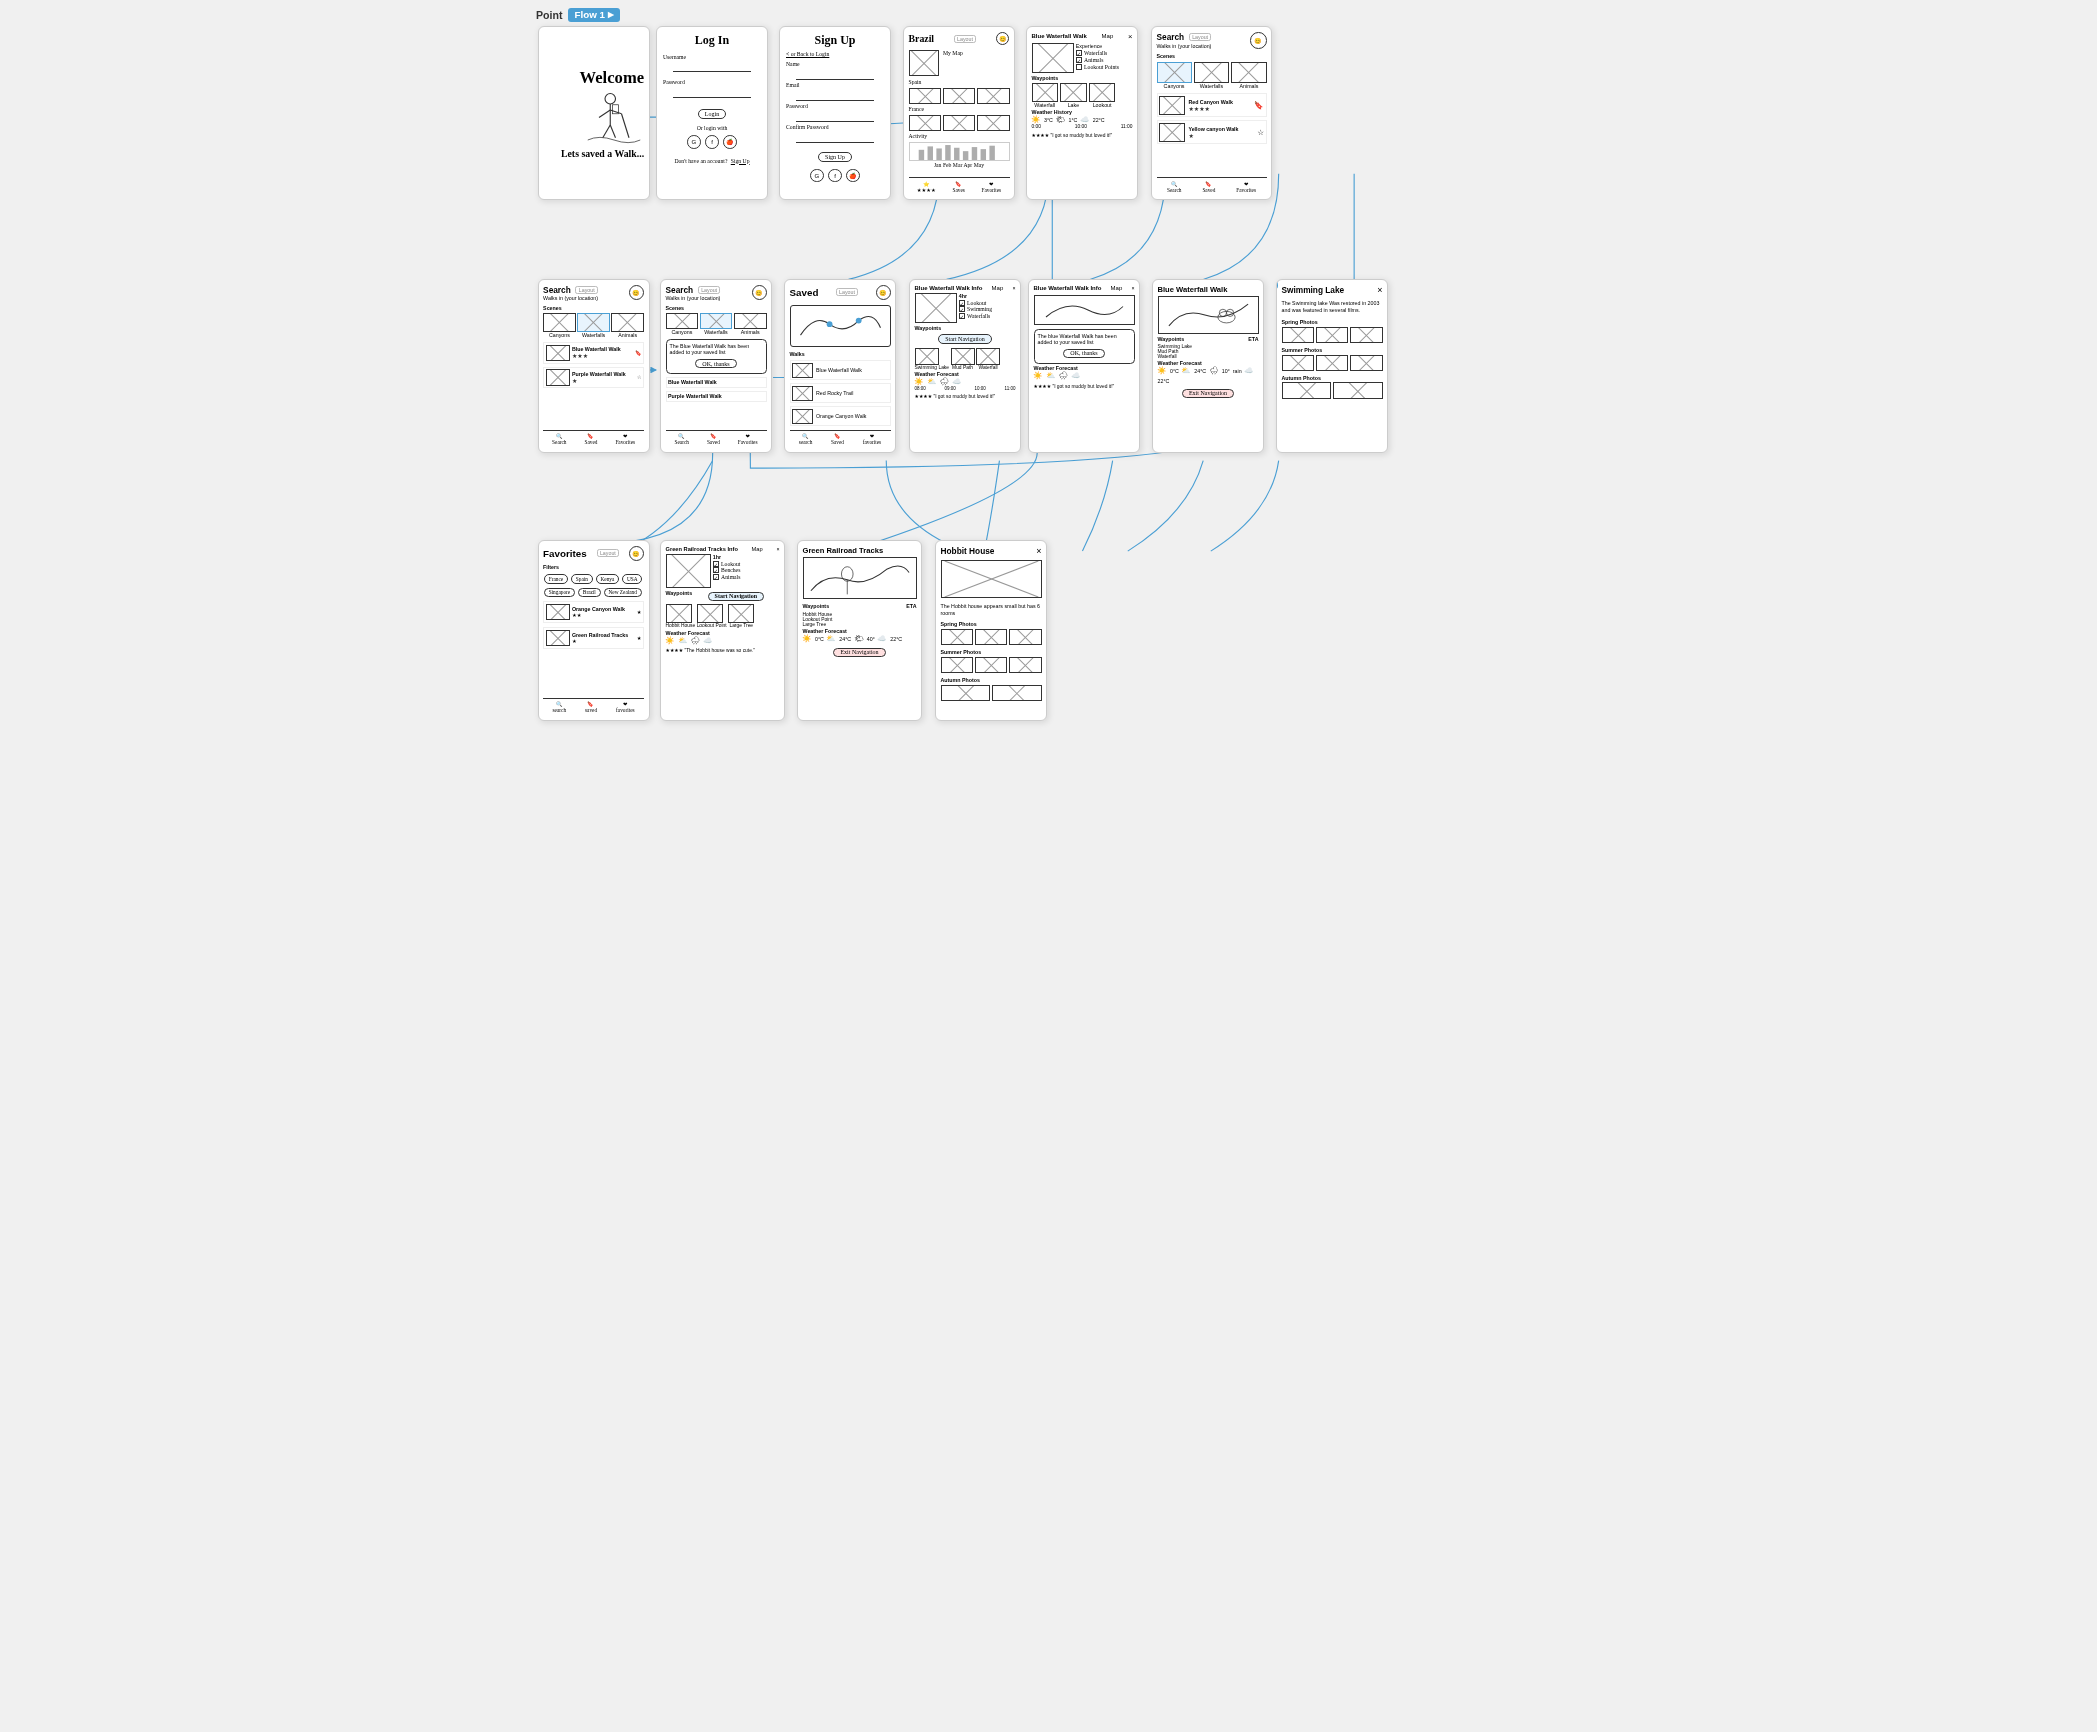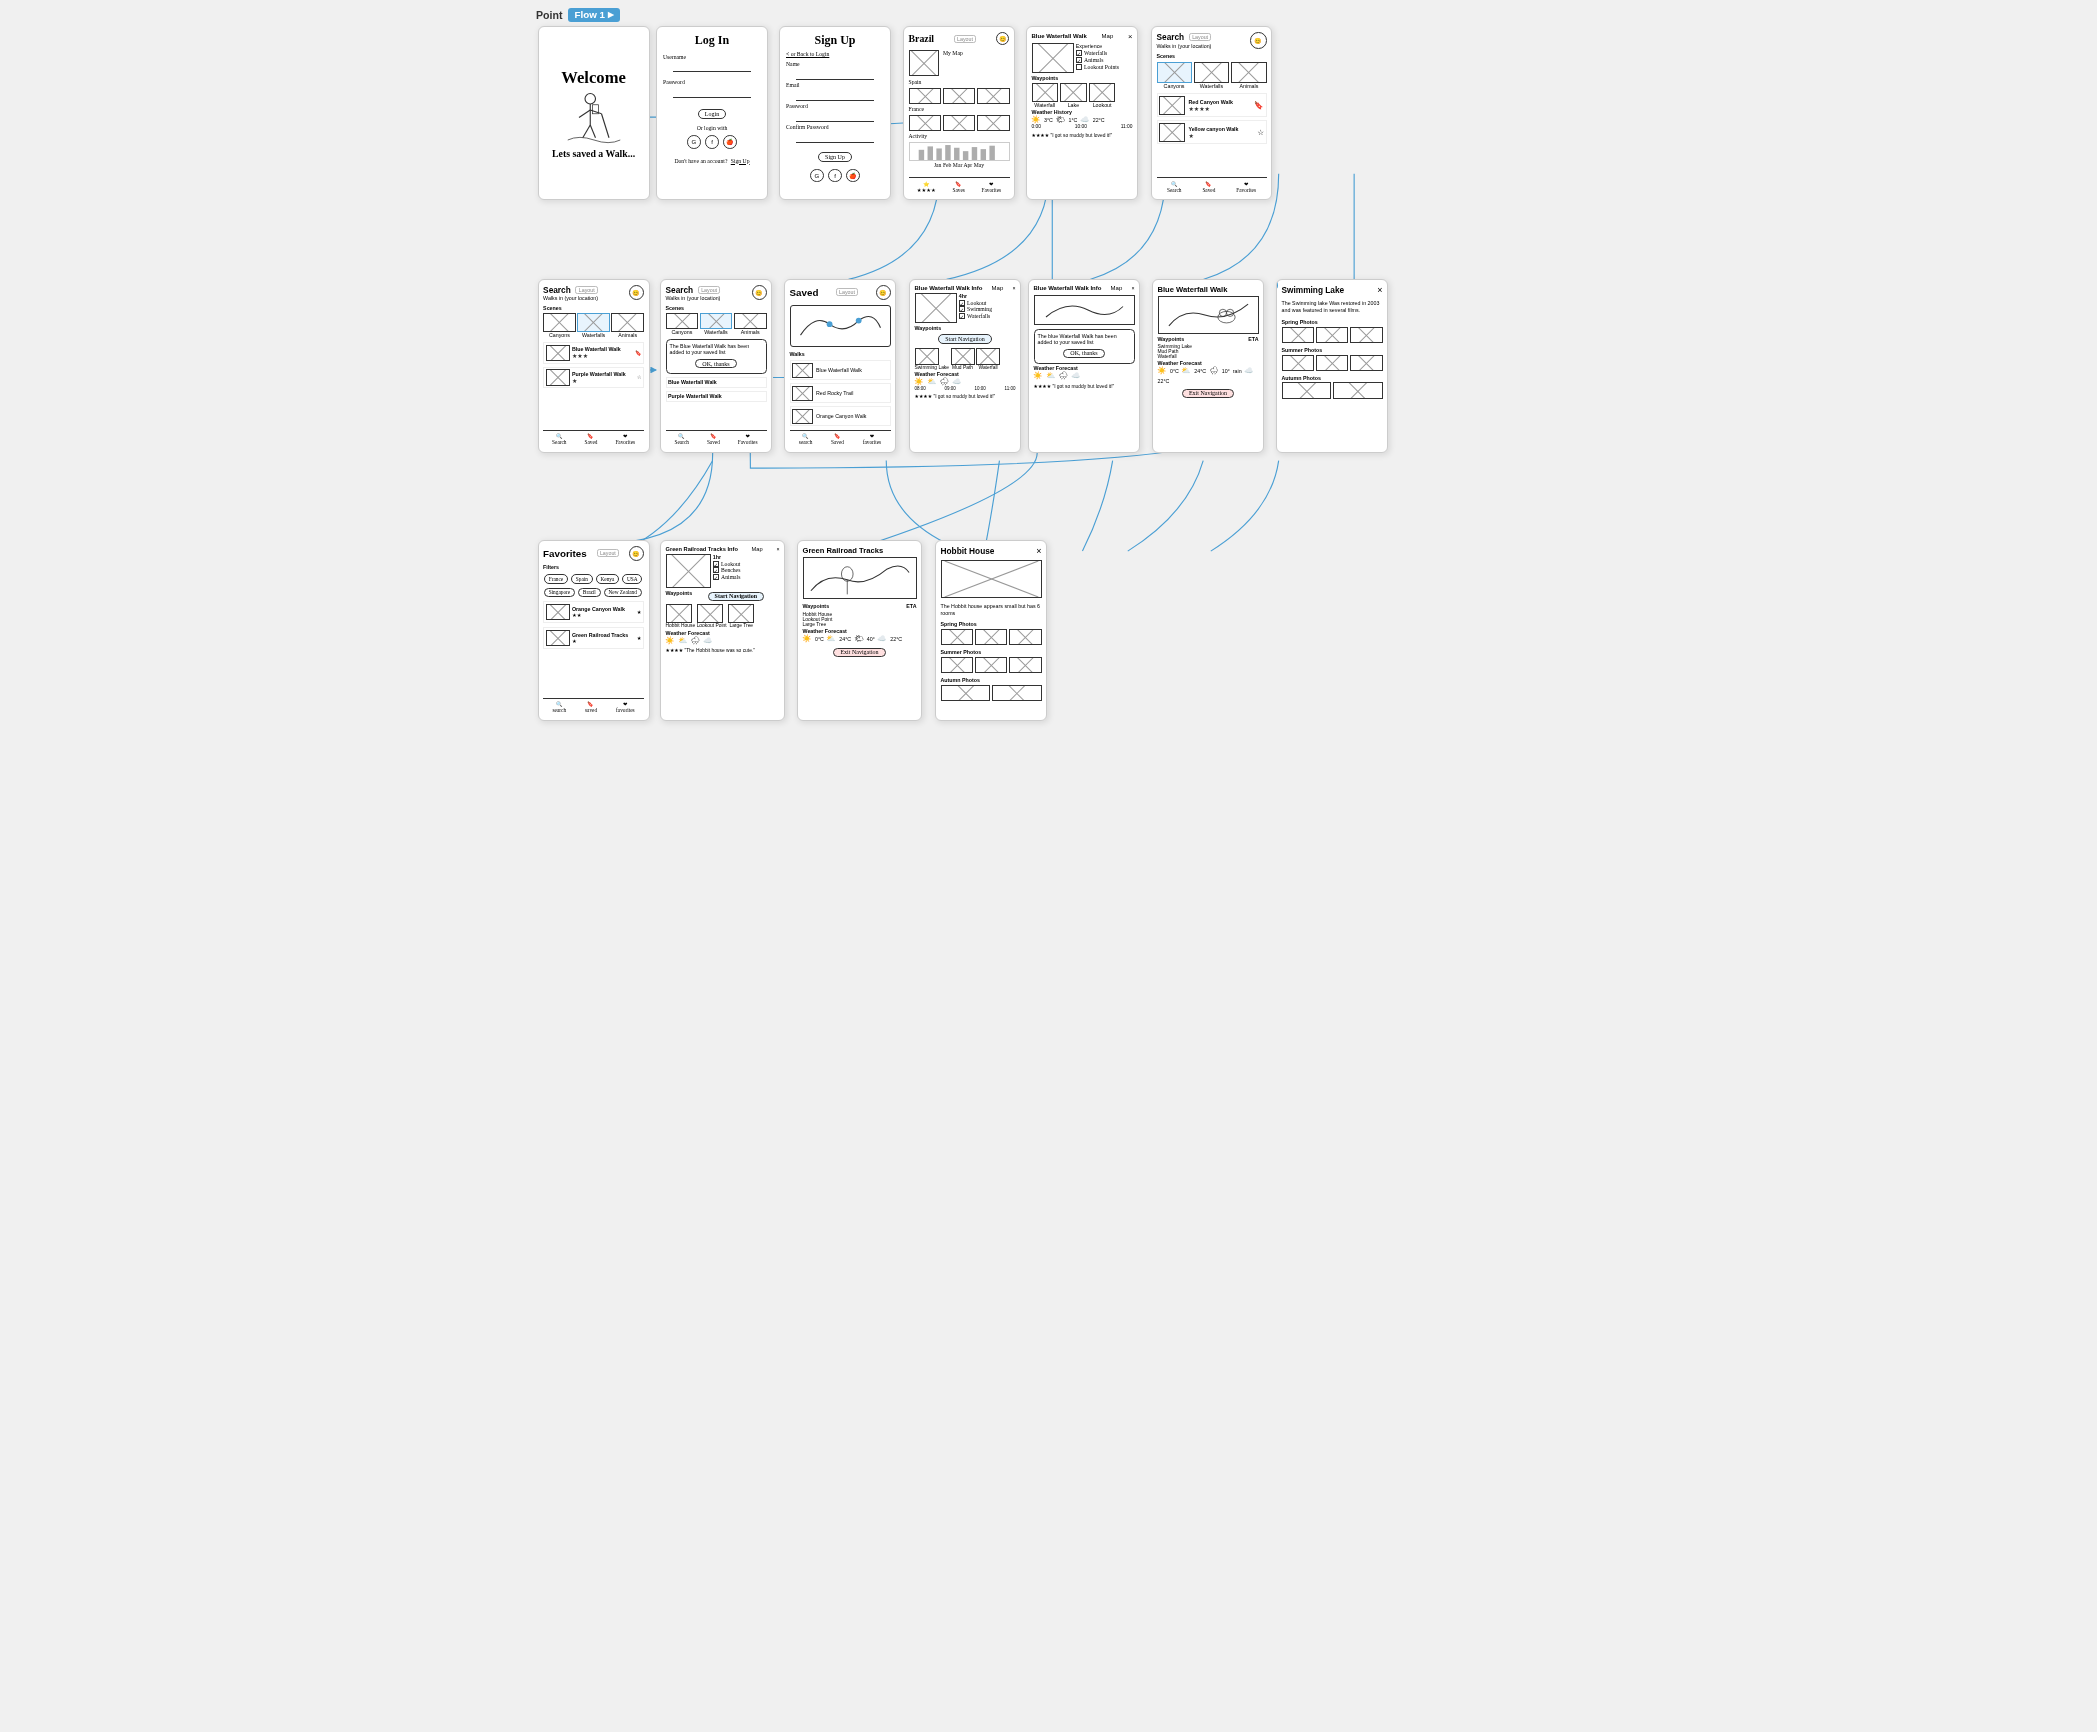--- a/index.html
+++ b/index.html
@@ -257,21 +257,21 @@
     <path class="conn-line" d="M250,610 Q200,700 130,730"></path>
     <path class="conn-line" d="M480,610 Q480,680 560,720"></path>
     <path class="conn-line" d="M630,610 Q620,680 610,730"></path>
     <path class="conn-line" d="M780,610 Q770,670 740,730"></path>
     <path class="conn-line" d="M900,610 Q880,680 800,730"></path>
     <path class="conn-line" d="M1000,610 Q990,680 910,730"></path>
   </svg>
 
   <div class="screen" style="left:13.6px; top:26.4px; width:112px; height:174px;">
 
-    <div class="screen-inner" style="display:flex; flex-direction:column; align-items:center; justify-content:center;">
+    <div class="screen-inner" style="display:flex; flex-direction:column; align-items:flex-end; justify-content:center;">
       <div class="sketch-title" style="font-size:16.6px;">Welcome</div>
 
       <div style="height:53px; width:60px; position:relative; margin:3.8px 0;">
         <svg width="60" height="53" viewBox="0 0 80 70">
 
           <circle cx="35" cy="10" r="7" fill="none" stroke="#333" stroke-width="1.5"></circle>
           <line x1="35" y1="17" x2="35" y2="45" stroke="#333" stroke-width="1.5"></line>
           <line x1="35" y1="25" x2="20" y2="35" stroke="#333" stroke-width="1.5"></line>
           <line x1="35" y1="25" x2="50" y2="30" stroke="#333" stroke-width="1.5"></line>
           <line x1="35" y1="45" x2="25" y2="62" stroke="#333" stroke-width="1.5"></line>

